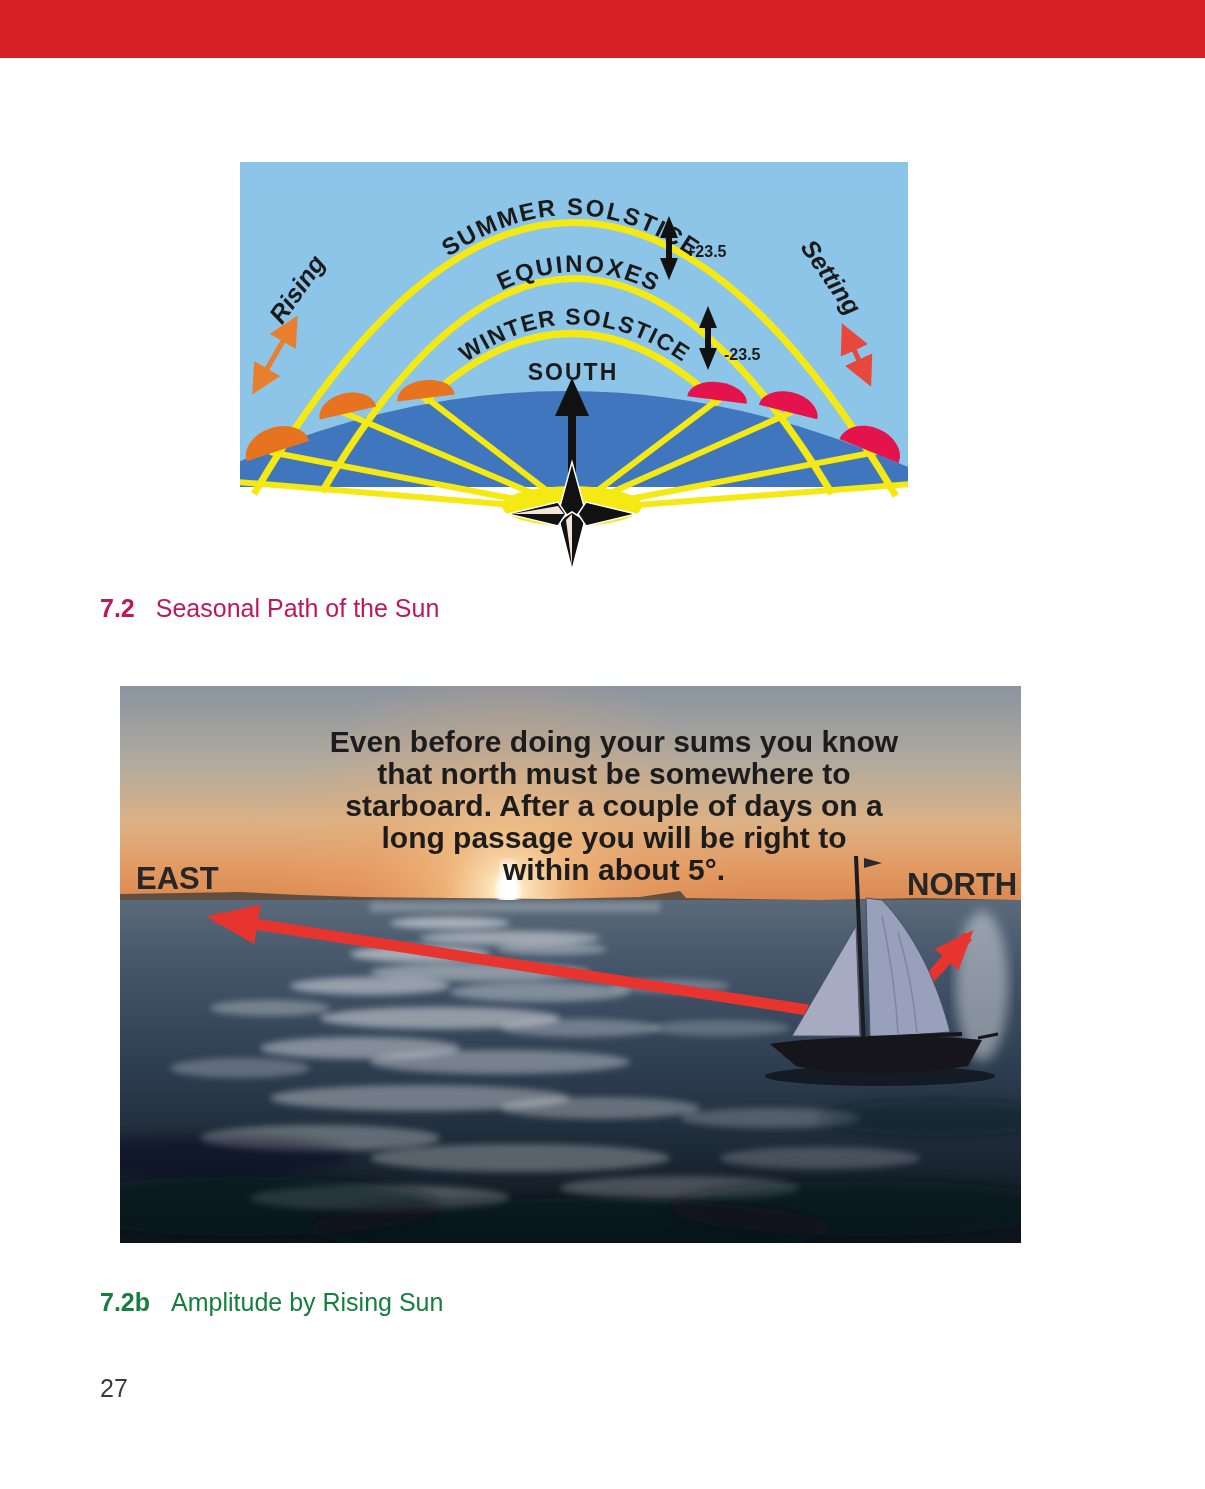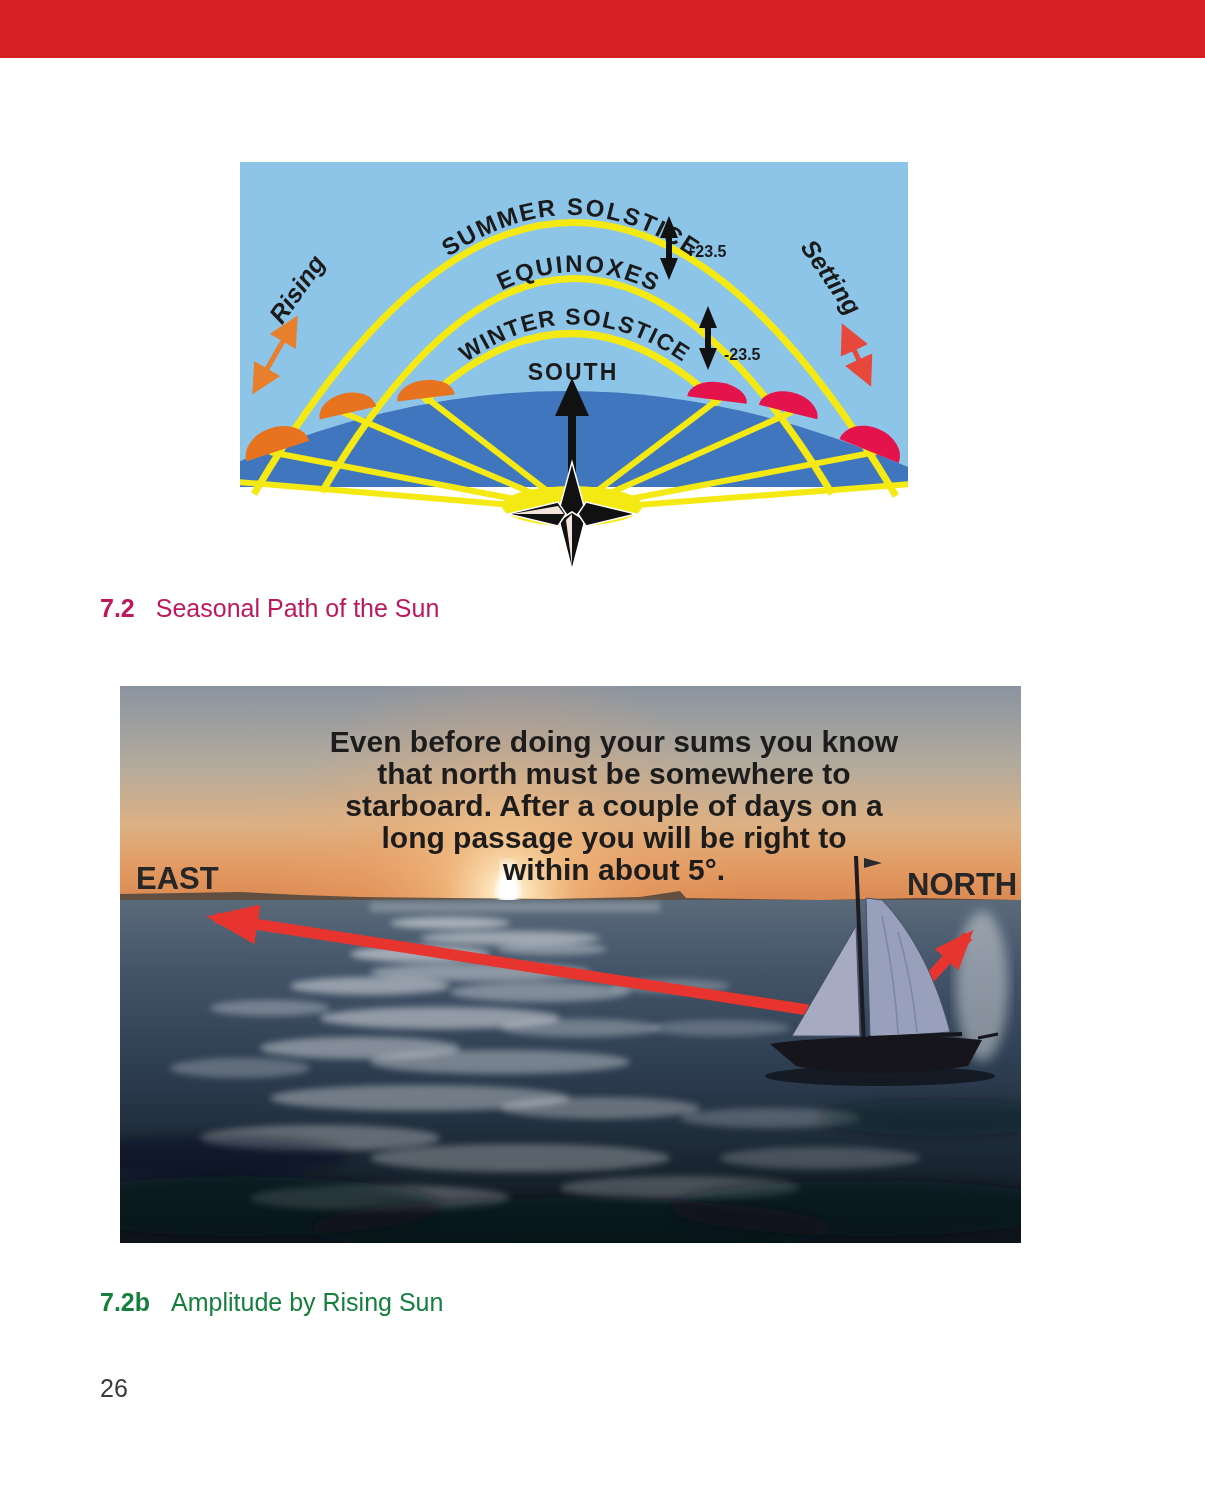--- a/index.html
+++ b/index.html
@@ -243,14 +243,14 @@
 
       <text x="16" y="203" font-size="31" font-weight="bold" fill="#262626">EAST</text>
       <text x="787" y="209" font-size="31" font-weight="bold" fill="#262626">NORTH</text>
     </svg>
   </div>
 
   <div class="caption" style="top:1270px;color:#15803d;margin-top:17px;">
     <span class="cap-num">7.2b</span><span>Amplitude by Rising Sun</span>
   </div>
 
-  <div class="page-number">26</div>
+  <div class="page-number">27</div>
 </div>
 
 </body></html>

